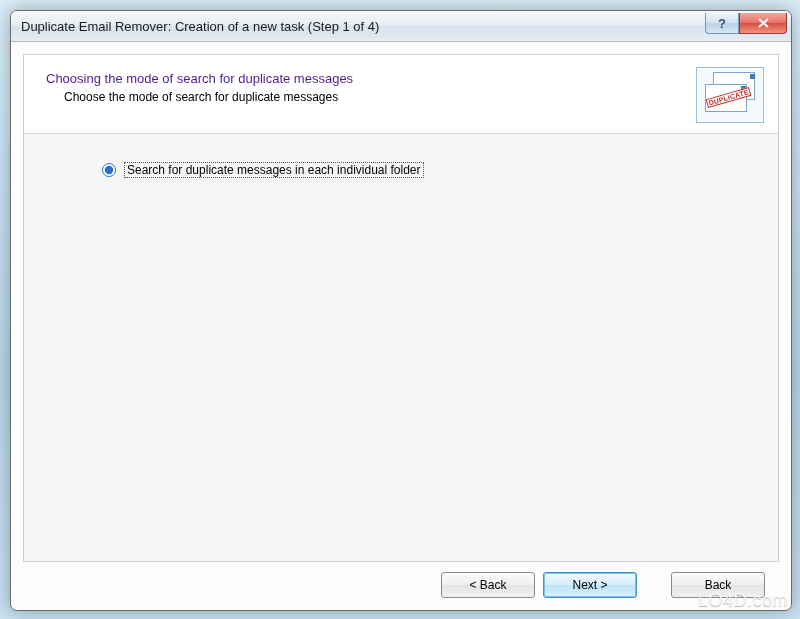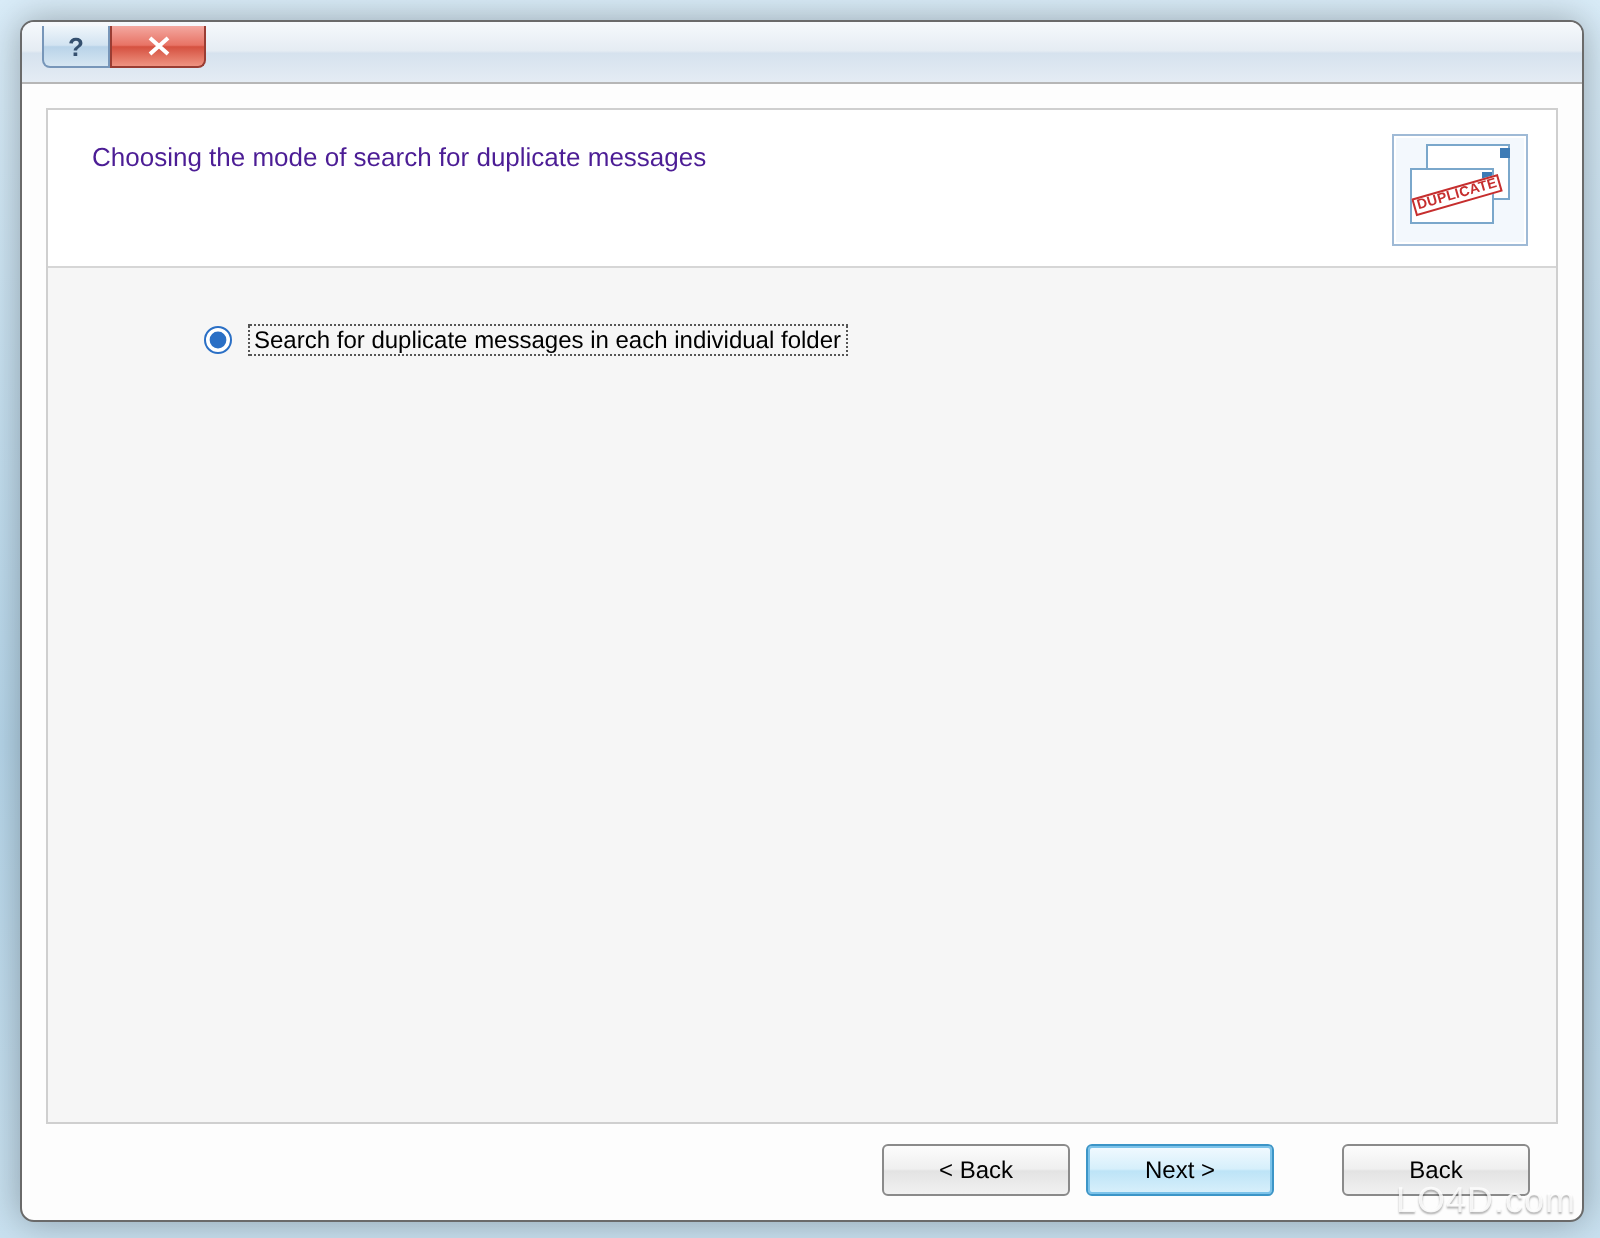--- a/index.html
+++ b/index.html
@@ -164,38 +164,40 @@
     text-shadow: 0 1px 1px rgba(0,0,0,0.3);
     font-family: Arial, sans-serif;
   }
 </style>
 </head>
 <body>
 
 <div class="window">
 
   <div class="titlebar">
+    <div class="title">Duplicate Email Remover: Creation of a new task (Step 1 of 4)</div>
     <div class="title-buttons">
       <div class="title-btn help">
           <span>?</span>
         </div>
       <div class="title-btn close">
         <svg width="11" height="10" viewBox="0 0 11 10">
           <path d="M1 1 L10 9 M10 1 L1 9" stroke-width="2" fill="none"></path>
         </svg>
       </div>
     </div>
   </div>
 
   <div class="client">
     <div class="panel">
 
       <div class="header-area">
         <div class="header-text">
           <div class="h-title">Choosing the mode of search for duplicate messages</div>
+          <div class="h-sub">Choose the mode of search for duplicate messages</div>
         </div>
         <div class="wizard-icon">
           <div class="env1"></div>
           <div class="env2"></div>
           <div class="dot d1"></div>
           <div class="dot d2"></div>
           <div class="stamp">DUPLICATE</div>
         </div>
       </div>
 

